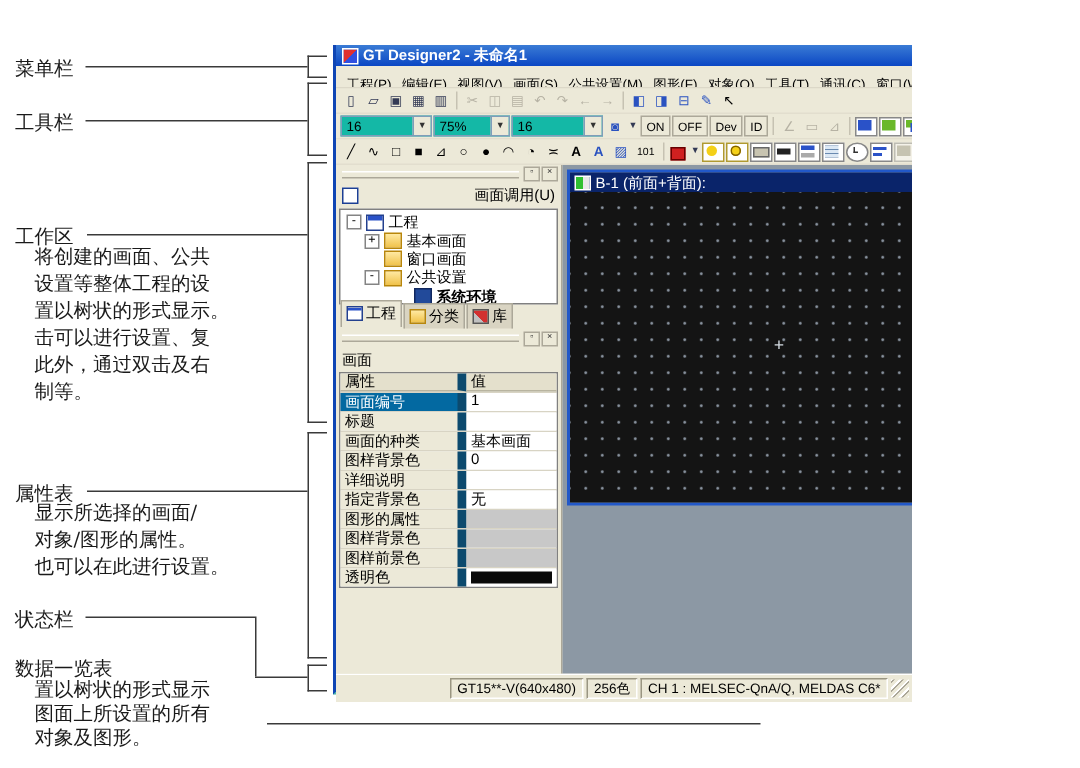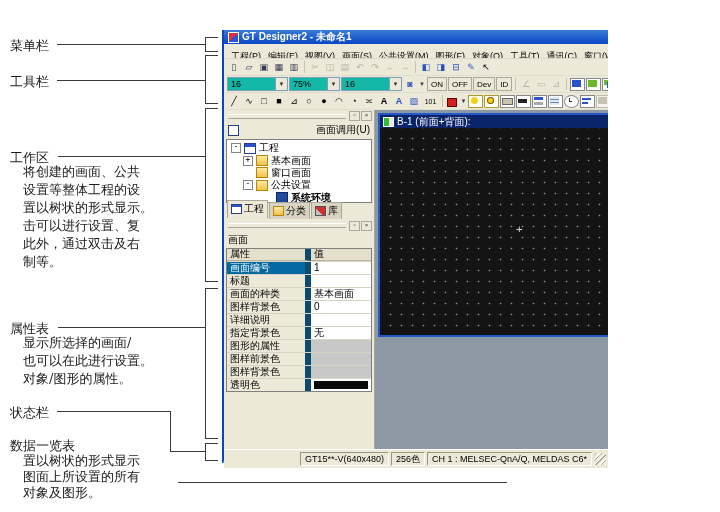--- a/index.html
+++ b/index.html
@@ -111,22 +111,22 @@
   <div>将创建的画面、公共</div>
   <div>设置等整体工程的设</div>
   <div>置以树状的形式显示。</div>
   <div>击可以进行设置、复</div>
   <div>此外，通过双击及右</div>
   <div>制等。</div>
 </div>
 <div class="ann" style="left:10px;top:320px">属性表</div>
 <div class="ann-desc" style="left:23px;top:334px">
   <div>显示所选择的画面/</div>
+  <div>对象/图形的属性。</div>
   <div>也可以在此进行设置。</div>
-  <div>对象/图形的属性。</div>
 </div>
 <div class="ann" style="left:10px;top:404px">状态栏</div>
 <div class="ann" style="left:10px;top:437px">数据一览表</div>
 <div class="ann-desc" style="left:23px;top:453px;line-height:16px">
   <div>置以树状的形式显示</div>
   <div>图面上所设置的所有</div>
   <div>对象及图形。</div>
 </div>
 
 <div class="hl" style="left:57px;top:44px;width:148px"></div>
@@ -368,25 +368,25 @@
         </div>
         <div class="prow">
           <span class="pname">指定背景色</span>
           <span class="pval">无</span>
         </div>
         <div class="prow">
           <span class="pname">图形的属性</span>
           <span class="pval gray"></span>
         </div>
         <div class="prow">
+          <span class="pname">图样背景色</span>
+          <span class="pval gray"></span>
+        </div>
+        <div class="prow">
           <span class="pname">图样前景色</span>
-          <span class="pval gray"></span>
-        </div>
-        <div class="prow">
-          <span class="pname">图样背景色</span>
           <span class="pval gray"></span>
         </div>
         <div class="prow">
           <span class="pname">透明色</span>
           <span class="pval">
               <span class="blkswatch"></span>
             </span>
         </div>
       </div>
       <div class="propfill"></div>

